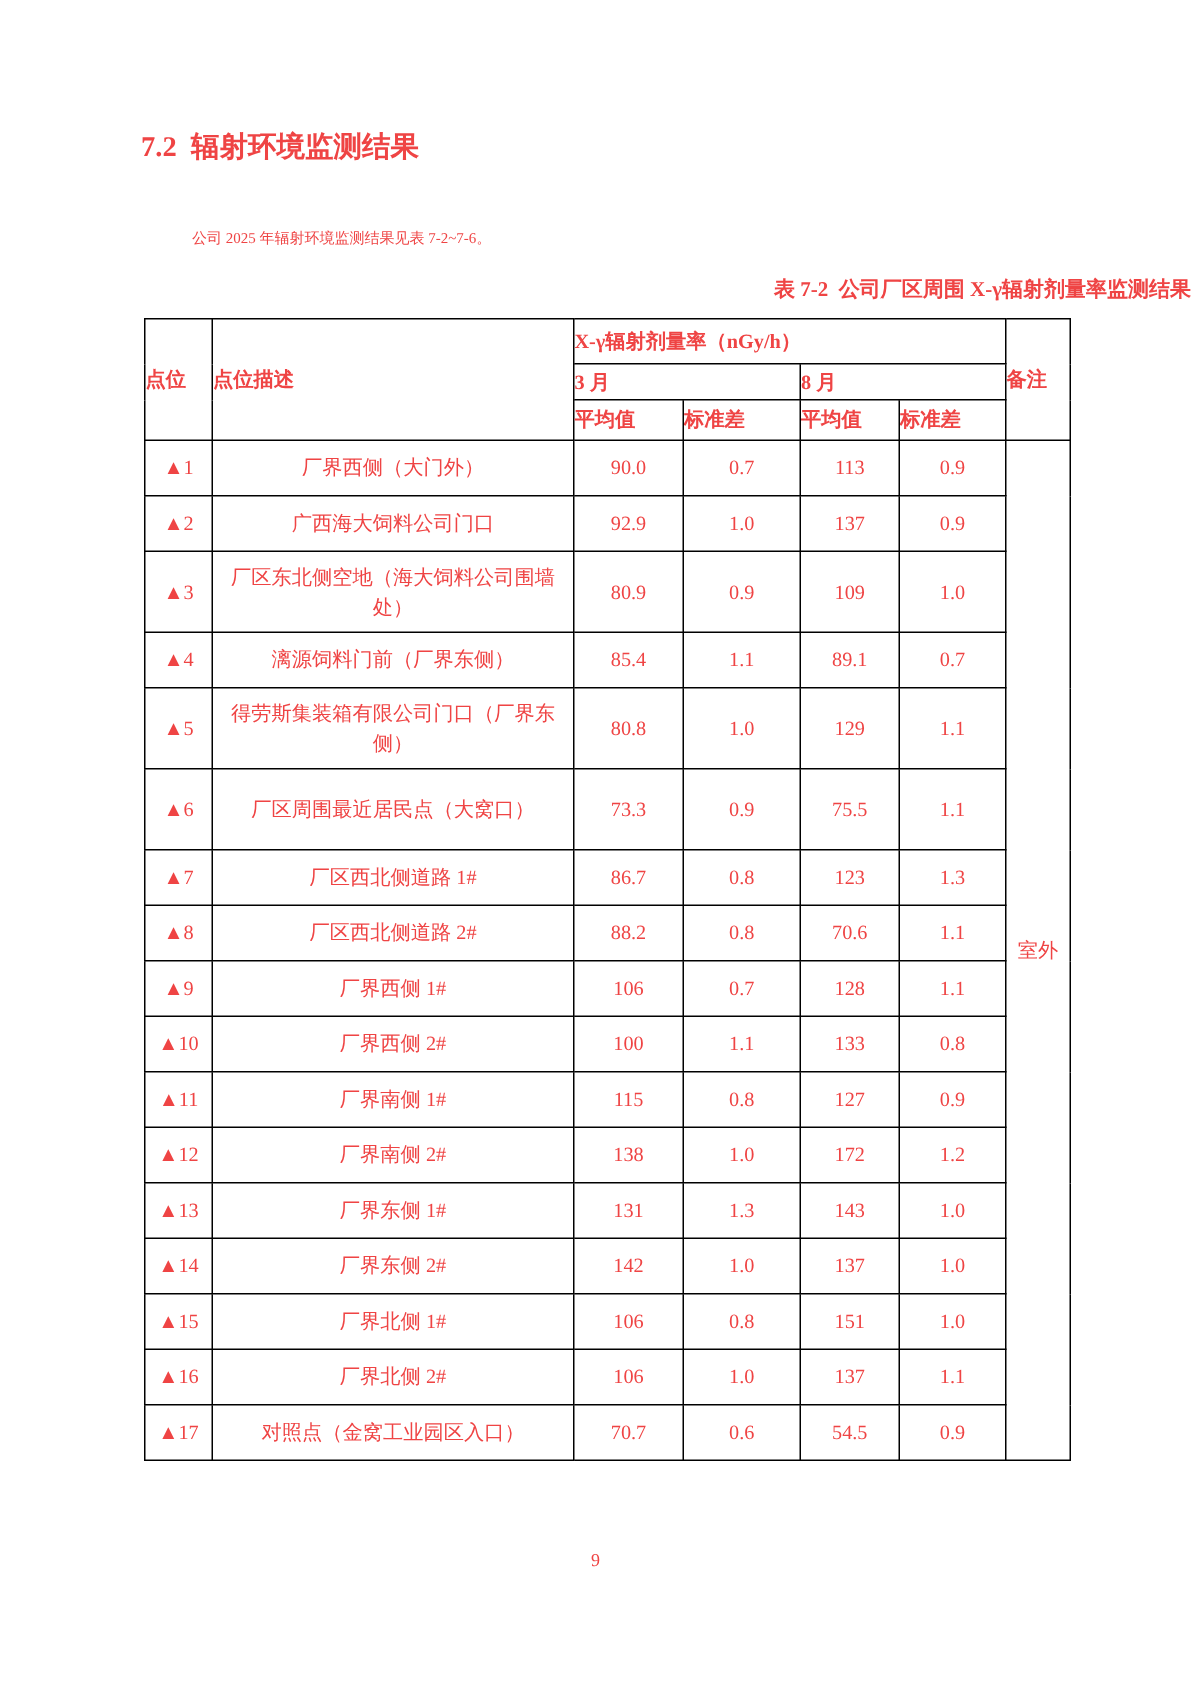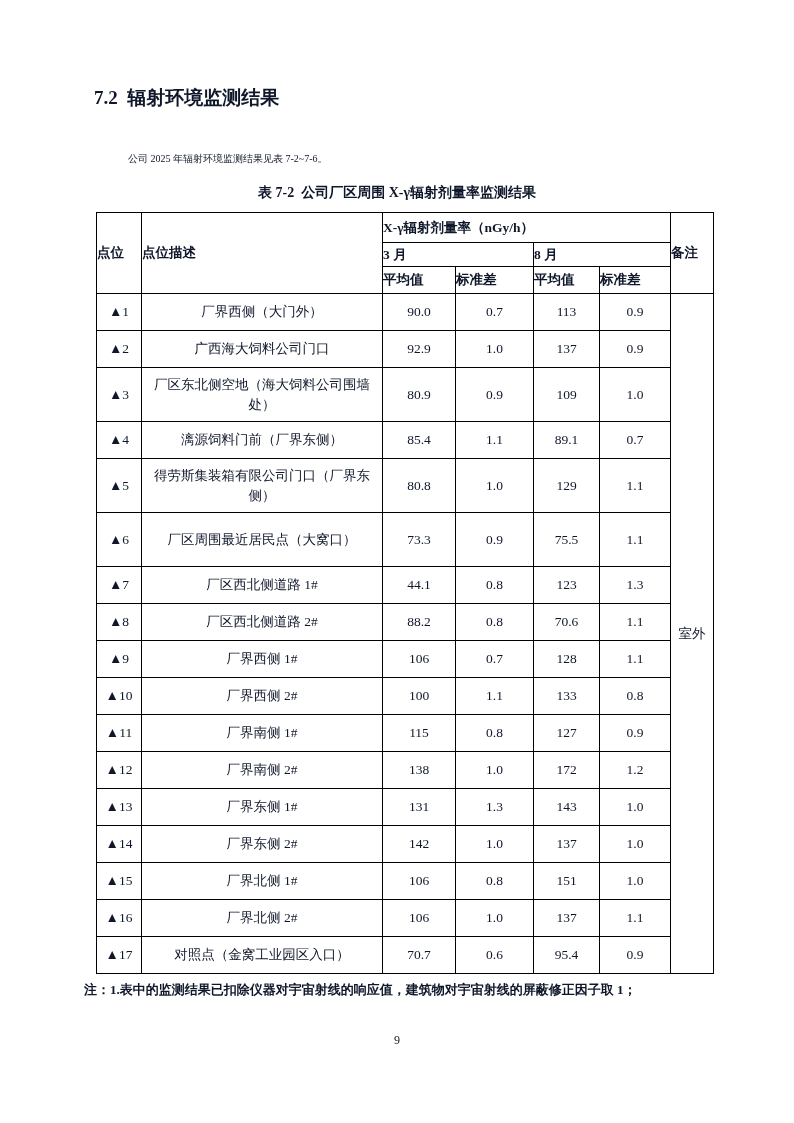--- a/index.html
+++ b/index.html
@@ -1,34 +1,34 @@
 <!DOCTYPE html>
 <html><head>
 <meta charset="utf-8">
 <style>
   html,body { margin:0; padding:0; background:#ffffff; }
   .page {
     position:relative;
     width:794px; height:1123px;
     background:#ffffff;
-    color:#0f172a;
+    color:#ef4444;
     font-family:"Liberation Serif","DejaVu Serif",serif;
     overflow:hidden;
   }
   .heading {
     position:absolute; left:94px; top:85px;
     font-size:19px; font-weight:700; white-space:pre;
   }
   .intro {
     position:absolute; left:128px; top:152px;
     font-size:10px; white-space:pre;
   }
   .caption {
     position:absolute; left:0; top:184px; width:794px;
-    text-align:center; font-size:14px; font-weight:700; white-space:pre;
+    text-align:right; font-size:14px; font-weight:700; white-space:pre;
   }
   .table-wrap { position:absolute; left:96px; top:212px; }
   table.monitor {
     border-collapse:collapse; table-layout:fixed; width:617px;
   }
   table.monitor th, table.monitor td {
     border:1px solid #000000;
     padding:0;
     overflow:hidden;
   }
@@ -145,21 +145,21 @@
           <td>▲6</td>
           <td class="c-desc">厂区周围最近居民点（大窝口）</td>
           <td>73.3</td>
           <td>0.9</td>
           <td>75.5</td>
           <td>1.1</td>
         </tr>
         <tr>
           <td>▲7</td>
           <td class="c-desc">厂区西北侧道路 1#</td>
-          <td>44.1</td>
+          <td>86.7</td>
           <td>0.8</td>
           <td>123</td>
           <td>1.3</td>
         </tr>
         <tr>
           <td>▲8</td>
           <td class="c-desc">厂区西北侧道路 2#</td>
           <td>88.2</td>
           <td>0.8</td>
           <td>70.6</td>
@@ -227,26 +227,25 @@
           <td>106</td>
           <td>1.0</td>
           <td>137</td>
           <td>1.1</td>
         </tr>
         <tr>
           <td>▲17</td>
           <td class="c-desc">对照点（金窝工业园区入口）</td>
           <td>70.7</td>
           <td>0.6</td>
-          <td>95.4</td>
+          <td>54.5</td>
           <td>0.9</td>
         </tr>
       </tbody>
     </table>
   </div>
 
   <div class="notes">
-    <div class="note-line"><span>注：</span><span>1.表中的监测结果已扣除仪器对宇宙射线的响应值，建筑物对宇宙射线的屏蔽修正因子取 1；</span></div>
   </div>
 
   <div class="page-number">9</div>
 
 </div>
 
 </body></html>

